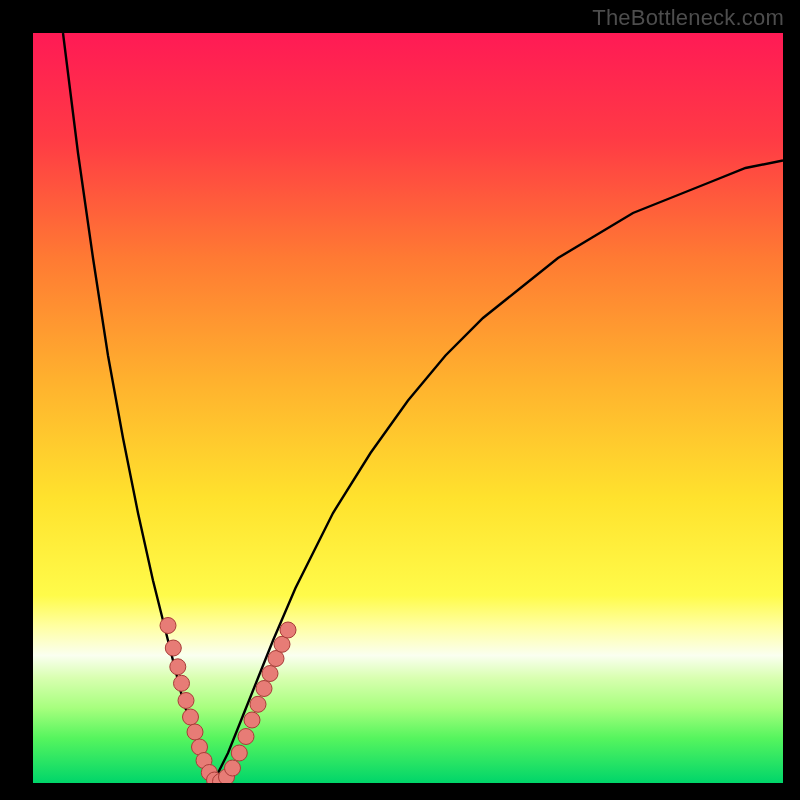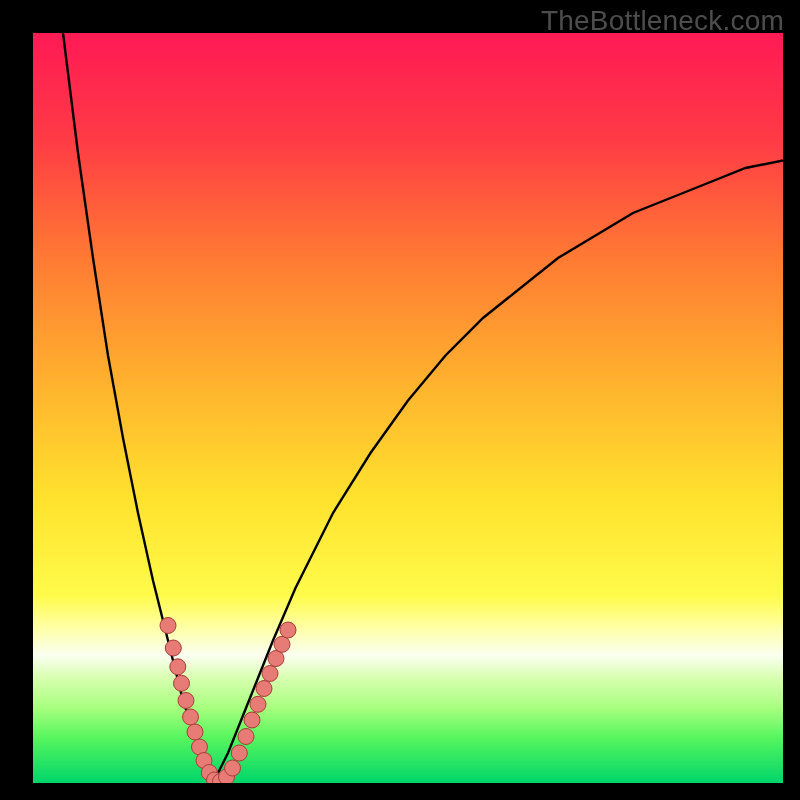--- a/index.html
+++ b/index.html
@@ -41,21 +41,21 @@
     top: 0;
     width: 750px;
     height: 750px;
     overflow: visible;
   }
   .watermark {
     position: absolute;
     top: 5px;
     right: 16px;
     color: #4d4d4d;
-    font-size: 28px;
+    font-size: 22px;
     font-weight: 500;
     letter-spacing: 0.2px;
   }
 </style>
 </head>
 <body>
 
 <div class="frame">
   <div class="plot">
     <div class="gradient" style="background: linear-gradient(rgb(255, 26, 85) 0%, rgb(255, 58, 69) 14%, rgb(255, 122, 51) 30%, rgb(255, 176, 46) 46%, rgb(255, 226, 45) 62%, rgb(255, 251, 74) 75%, rgb(255, 255, 160) 79%, rgb(250, 255, 240) 83%, rgb(216, 255, 176) 86%, rgb(167, 255, 126) 90%, rgb(86, 245, 94) 94%, rgb(0, 213, 106) 100%);"></div>

